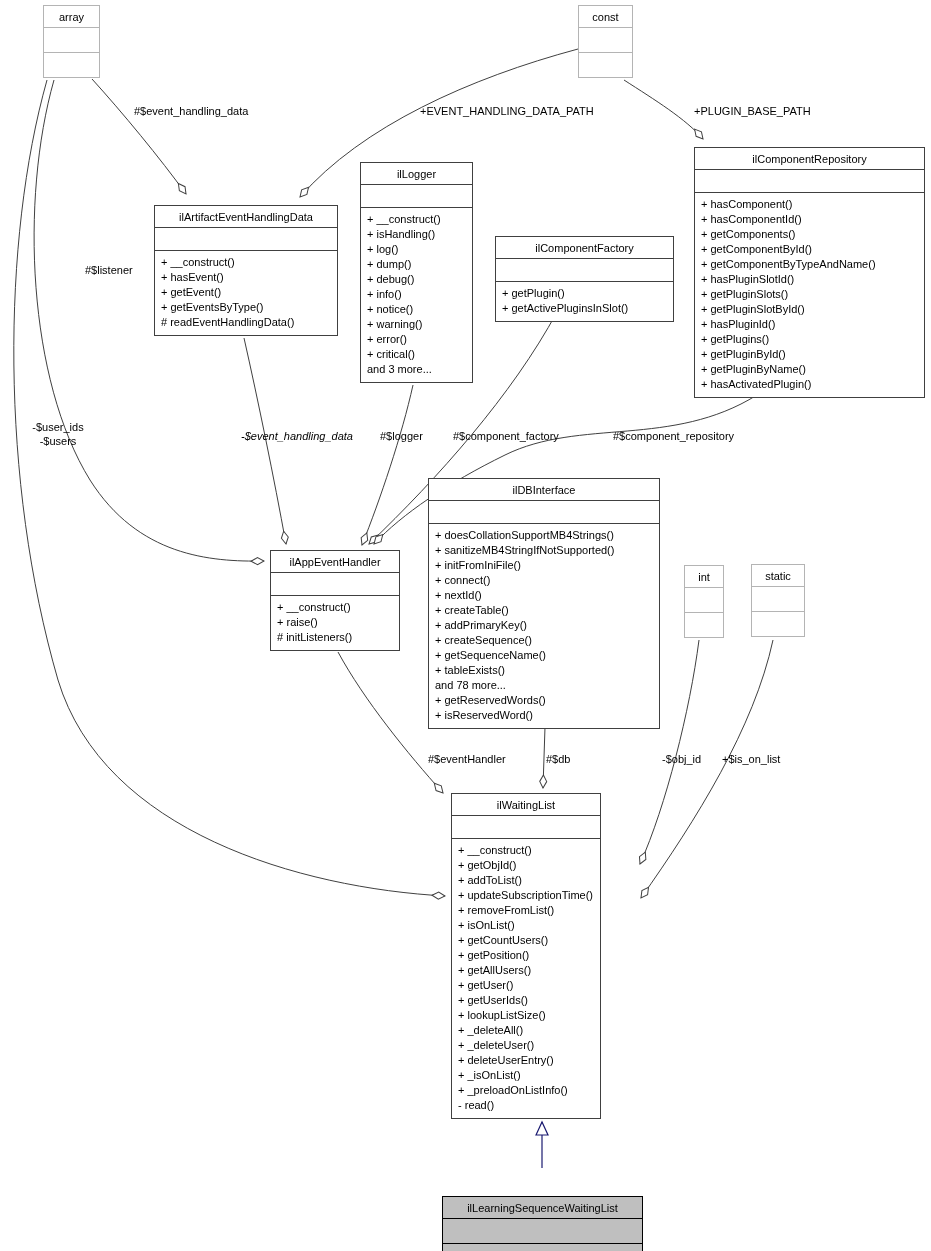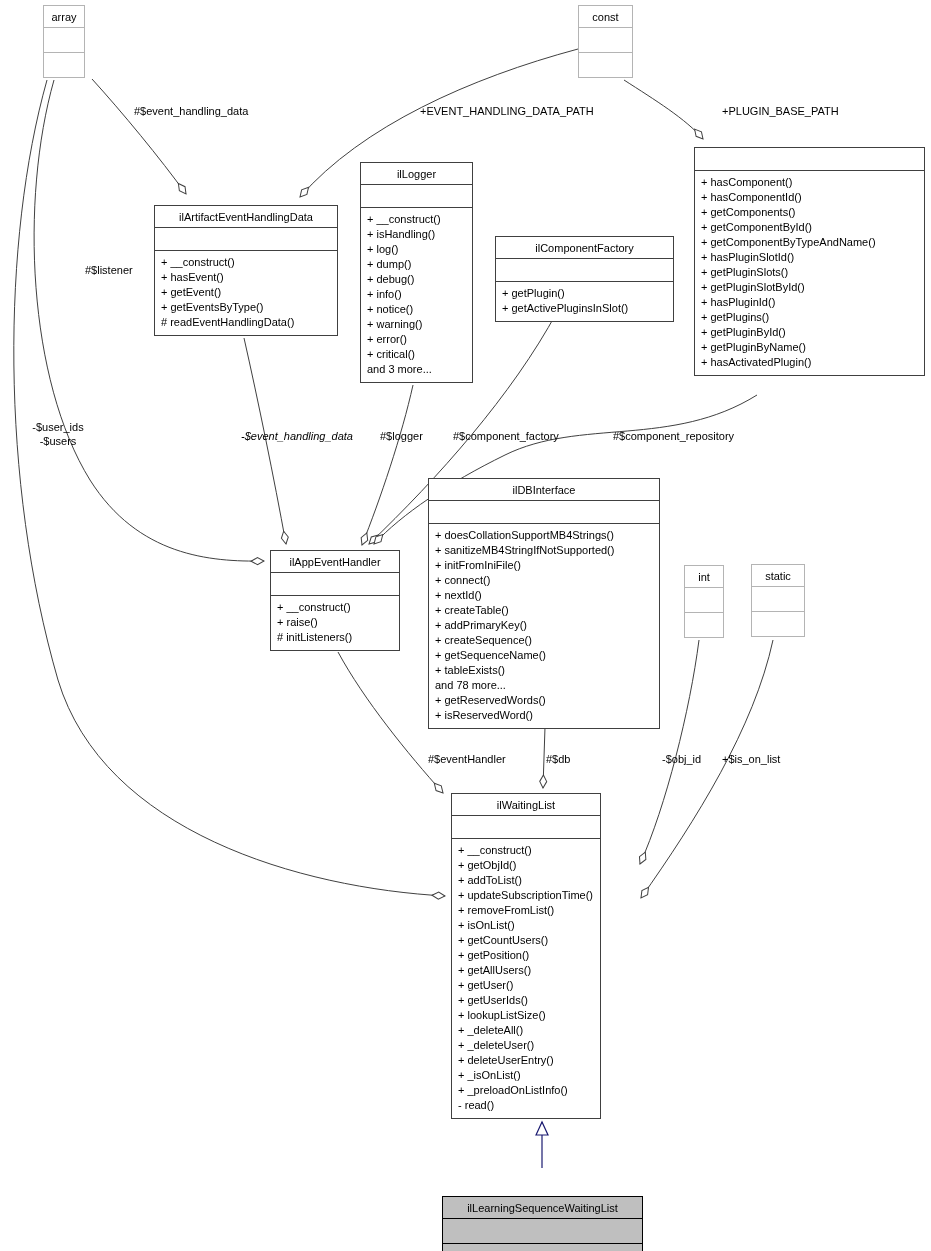--- a/index.html
+++ b/index.html
@@ -46,21 +46,21 @@
       <path d="M 557,312 C 512,395 438,478 369,544" marker-end="url(#diamond)"></path>
       <path d="M 757,395 C 672,448 580,418 505,455 C 448,483 402,514 374,544" marker-end="url(#diamond)"></path>
       <path d="M 338,652 C 364,700 408,754 443,793" marker-end="url(#diamond)"></path>
       <path d="M 545,727 L 543,788" marker-end="url(#diamond)"></path>
       <path d="M 699,640 C 690,710 666,806 640,864" marker-end="url(#diamond)"></path>
       <path d="M 773,640 C 754,728 696,820 641,898" marker-end="url(#diamond)"></path>
     </g>
     <path d="M 542,1168 L 542,1122" fill="none" stroke="#191970" stroke-width="1.2" marker-end="url(#tri)"></path>
   </svg>
 
-  <div class="plain" style="left:43px;top:5px;width:42px;">
+  <div class="plain" style="left:43px;top:5px;width:57px;">
     <div class="plain-title">array</div>
     <div class="plain-row1"></div>
     <div class="plain-row2"></div>
   </div>
   <div class="plain" style="left:578px;top:5px;width:55px;">
     <div class="plain-title">const</div>
     <div class="plain-row1"></div>
     <div class="plain-row2"></div>
   </div>
   <div class="plain" style="left:684px;top:565px;width:40px;">
@@ -107,20 +107,21 @@
   <div class="cls" style="left:495px;top:236px;width:179px;">
     <div class="cls-title">ilComponentFactory</div>
     <div class="cls-attrs"></div>
     <div class="cls-methods">
         <div>+ getPlugin()</div>
         <div>+ getActivePluginsInSlot()</div>
       </div>
   </div>
 
   <div class="cls" style="left:694px;top:147px;width:231px;">
+    <div class="cls-title">ilComponentRepository</div>
     <div class="cls-attrs"></div>
     <div class="cls-methods">
         <div>+ hasComponent()</div>
         <div>+ hasComponentId()</div>
         <div>+ getComponents()</div>
         <div>+ getComponentById()</div>
         <div>+ getComponentByTypeAndName()</div>
         <div>+ hasPluginSlotId()</div>
         <div>+ getPluginSlots()</div>
         <div>+ getPluginSlotById()</div>
@@ -190,21 +191,21 @@
   <div class="cls highlight" style="left:442px;top:1169px;width:201px;margin-top:27px;">
     <div class="cls-title">ilLearningSequenceWaitingList</div>
     <div class="cls-attrs"></div>
     <div class="cls-methods">
         <div>+ addToList()</div>
       </div>
   </div>
 
   <div class="edge-label" style="left:122px;top:104px;margin-left:12px;">#$event_handling_data</div>
   <div class="edge-label" style="left:420px;top:104px;">+EVENT_HANDLING_DATA_PATH</div>
-  <div class="edge-label" style="left:694px;top:104px;margin-left:28px;">+PLUGIN_BASE_PATH</div>
+  <div class="edge-label" style="left:694px;top:104px;">+PLUGIN_BASE_PATH</div>
   <div class="edge-label" style="left:85px;top:263px;">#$listener</div>
   <div class="edge-label center" style="left:22px;top:420px;width:72px;">
     <div>-$user_ids</div>
     <div>-$users</div>
   </div>
   <div class="edge-label" style="left:241px;top:429px;font-style:italic;">-$event_handling_data</div>
   <div class="edge-label" style="left:380px;top:429px;">#$logger</div>
   <div class="edge-label" style="left:453px;top:429px;">#$component_factory</div>
   <div class="edge-label" style="left:613px;top:429px;">#$component_repository</div>
   <div class="edge-label" style="left:428px;top:752px;">#$eventHandler</div>

